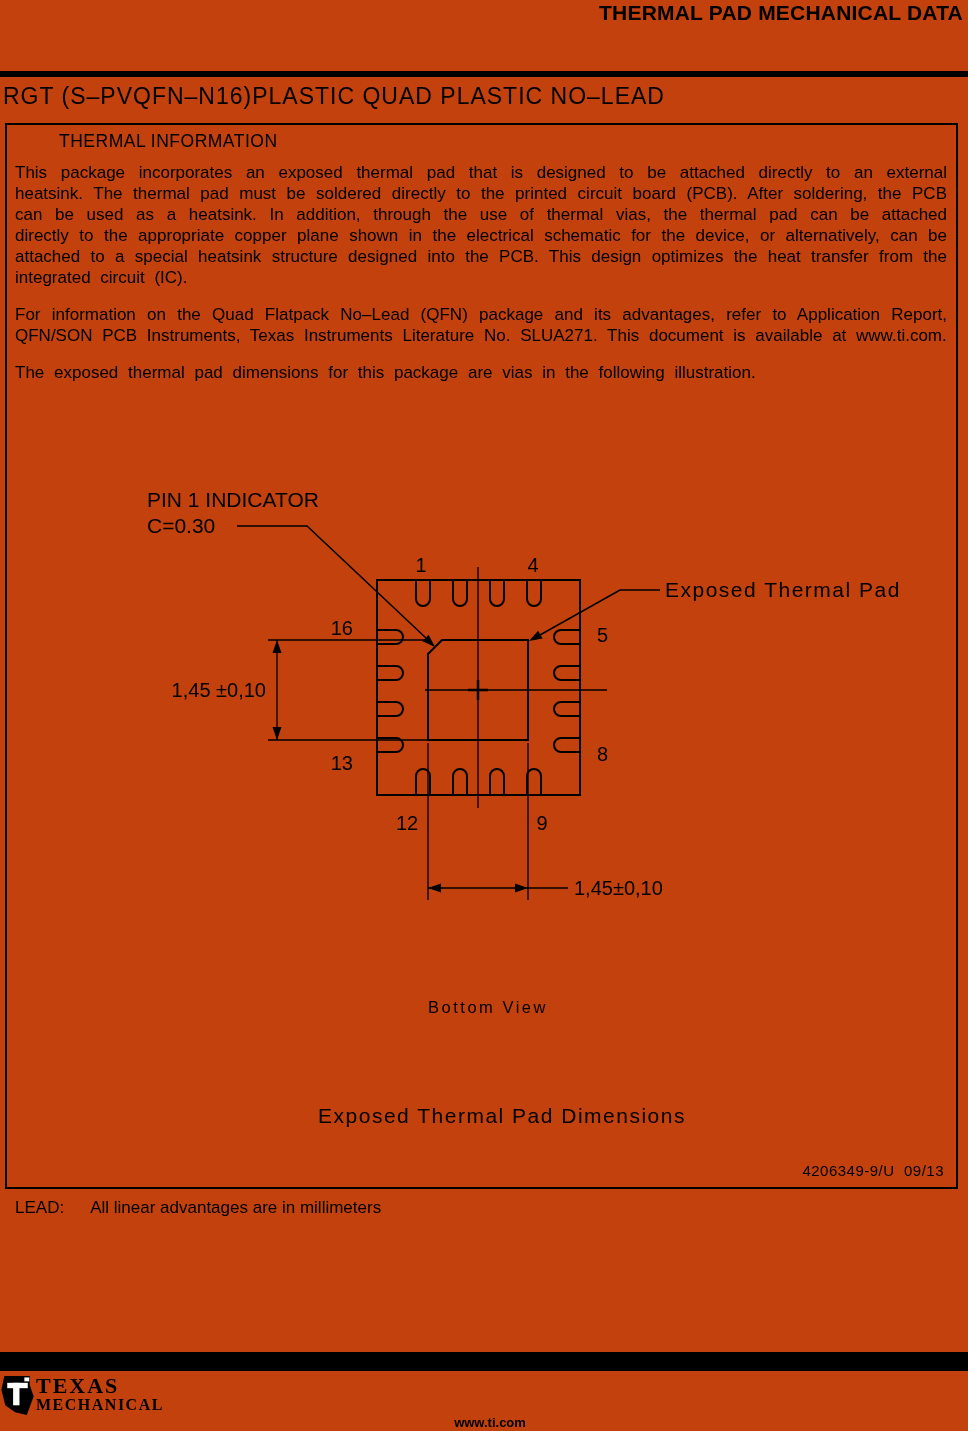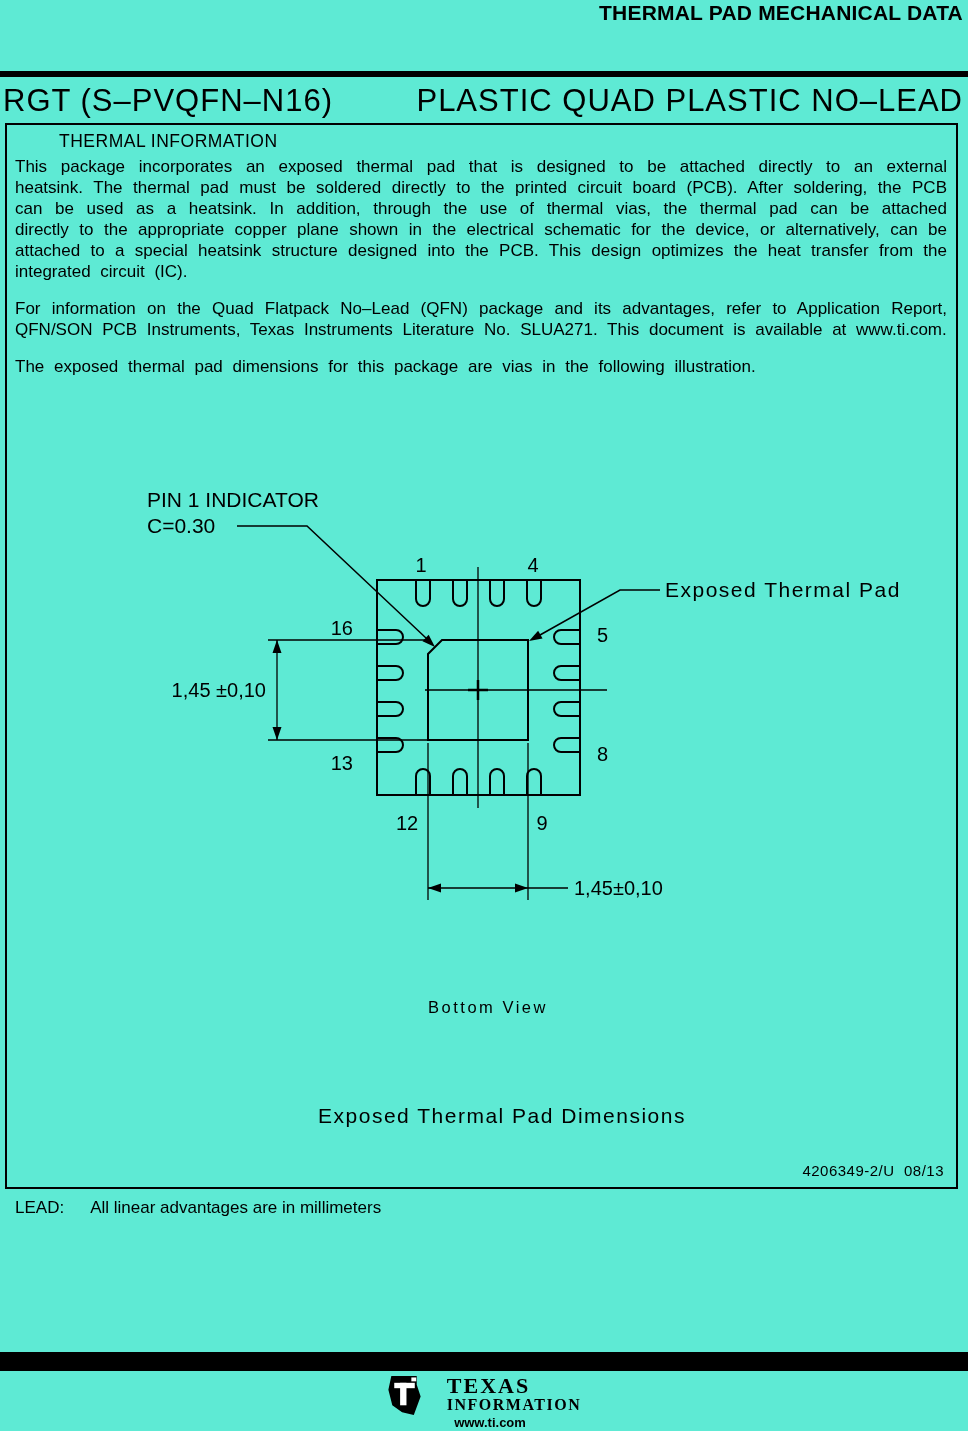--- a/index.html
+++ b/index.html
@@ -1,54 +1,54 @@
 <!DOCTYPE html>
 <html><head>
 <meta charset="utf-8">
 <style>
   * { margin:0; padding:0; box-sizing:border-box; }
   html,body { background:#ffffff; }
   .page {
-    position:relative; width:968px; height:1431px; background:#5eead4;
+    position:relative; width:968px; height:1431px; background:#c2410c;
     font-family:"Liberation Sans", sans-serif; color:#000; overflow:hidden;
   }
   .doc-title {
     position:absolute; top:1px; right:5px;
     font-size:21px; font-weight:bold; letter-spacing:0.2px;
   }
   .top-rule { position:absolute; top:71px; left:0; width:100%; height:6px; background:#000; }
   .pkg-header {
     position:absolute; top:83px; left:3px; right:5px;
-    display:flex; justify-content:space-between; white-space:nowrap;
-    font-size:31px; letter-spacing:1px;
+    display:flex; white-space:nowrap;
+    font-size:23px; letter-spacing:1px;
   }
   .main-box {
     position:absolute; top:123px; left:5px; width:953px; height:1066px;
     border:2px solid #000;
   }
   .thermal-heading { position:absolute; top:131px; left:15px; font-size:17.5px; letter-spacing:0.5px;margin-left:44px; }
-  .text-block { position:absolute; top:156px; left:15px; width:932px; font-size:17px; line-height:21px; }
+  .text-block { position:absolute; top:162px; left:15px; width:932px; font-size:17px; line-height:21px; }
   .text-block p { text-align:justify; word-spacing:5px; margin:0 0 16px 0; }
   .drawing-svg { position:absolute; left:140px; top:480px; }
   .drawing-svg text { font-family:"Liberation Sans", sans-serif; fill:#000; }
   .bottom-view {
     position:absolute; top:998px; left:0; width:976px; text-align:center;
     font-size:16.5px; letter-spacing:2.5px;
   }
   .drawing-caption {
     position:absolute; top:1104px; left:0; width:1004px; text-align:center;
     font-size:21px; letter-spacing:1.5px;
   }
   .doc-number { position:absolute; top:1162px; right:24px; font-size:15px; letter-spacing:0.5px; white-space:pre; }
   .note-line { position:absolute; top:1198px; left:15px; font-size:17px; }
   .note-label { display:inline-block; margin-right:26px; }
   .bottom-bar { position:absolute; top:1352px; left:0; width:100%; height:19px; background:#000; }
   .ti-logo {
     position:absolute; top:1375px; left:0; width:100%;
-    display:flex; justify-content:center; align-items:flex-start; gap:24px;
+    display:flex; align-items:flex-start; gap:0;
   }
   .ti-texas { font-family:"Liberation Serif", serif; font-weight:bold; font-size:22px; letter-spacing:2px; line-height:21px; }
   .ti-instruments { font-family:"Liberation Serif", serif; font-weight:bold; font-size:16px; letter-spacing:1.5px; line-height:17px; }
   .ti-url { position:absolute; top:1415px; left:0; width:980px; text-align:center; font-size:13px; font-weight:bold; }
 </style>
 </head>
 <body>
 
 <div class="page">
 
@@ -153,35 +153,35 @@
     <text x="457" y="281" font-size="20">8</text>
     <text x="267" y="350" font-size="20" text-anchor="middle">12</text>
     <text x="402" y="350" font-size="20" text-anchor="middle">9</text>
 
     <text x="126" y="217" font-size="20" text-anchor="end">1,45 ±0,10</text>
     <text x="434" y="415" font-size="20">1,45±0,10</text>
   </svg>
 
   <div class="bottom-view">Bottom View</div>
   <div class="drawing-caption">Exposed Thermal Pad Dimensions</div>
-  <div class="doc-number">4206349-2/U  08/13</div>
+  <div class="doc-number">4206349-9/U  09/13</div>
 
   <div class="note-line">
     <span class="note-label">LEAD:</span><span>All linear advantages are in millimeters</span>
   </div>
 
   <div class="bottom-bar"></div>
 
   <div class="ti-logo">
     <svg width="36" height="43" viewBox="0 0 36 44" xmlns="http://www.w3.org/2000/svg">
       <path d="M4,1 H30 V10 L34,22 L27,41 L15,38 L5,31 L1,15 Z" fill="#000"></path>
       <rect x="7" y="8" width="21" height="5.5" fill="#fff"></rect>
       <rect x="13" y="8" width="6.5" height="23" fill="#fff"></rect>
       <rect x="24.5" y="2.5" width="5" height="4" fill="#fff"></rect>
     </svg>
     <div class="ti-text">
       <div class="ti-texas">TEXAS</div>
-      <div class="ti-instruments">INFORMATION</div>
+      <div class="ti-instruments">MECHANICAL</div>
     </div>
   </div>
   <div class="ti-url">www.ti.com</div>
 
 </div>
 
 </body></html>

